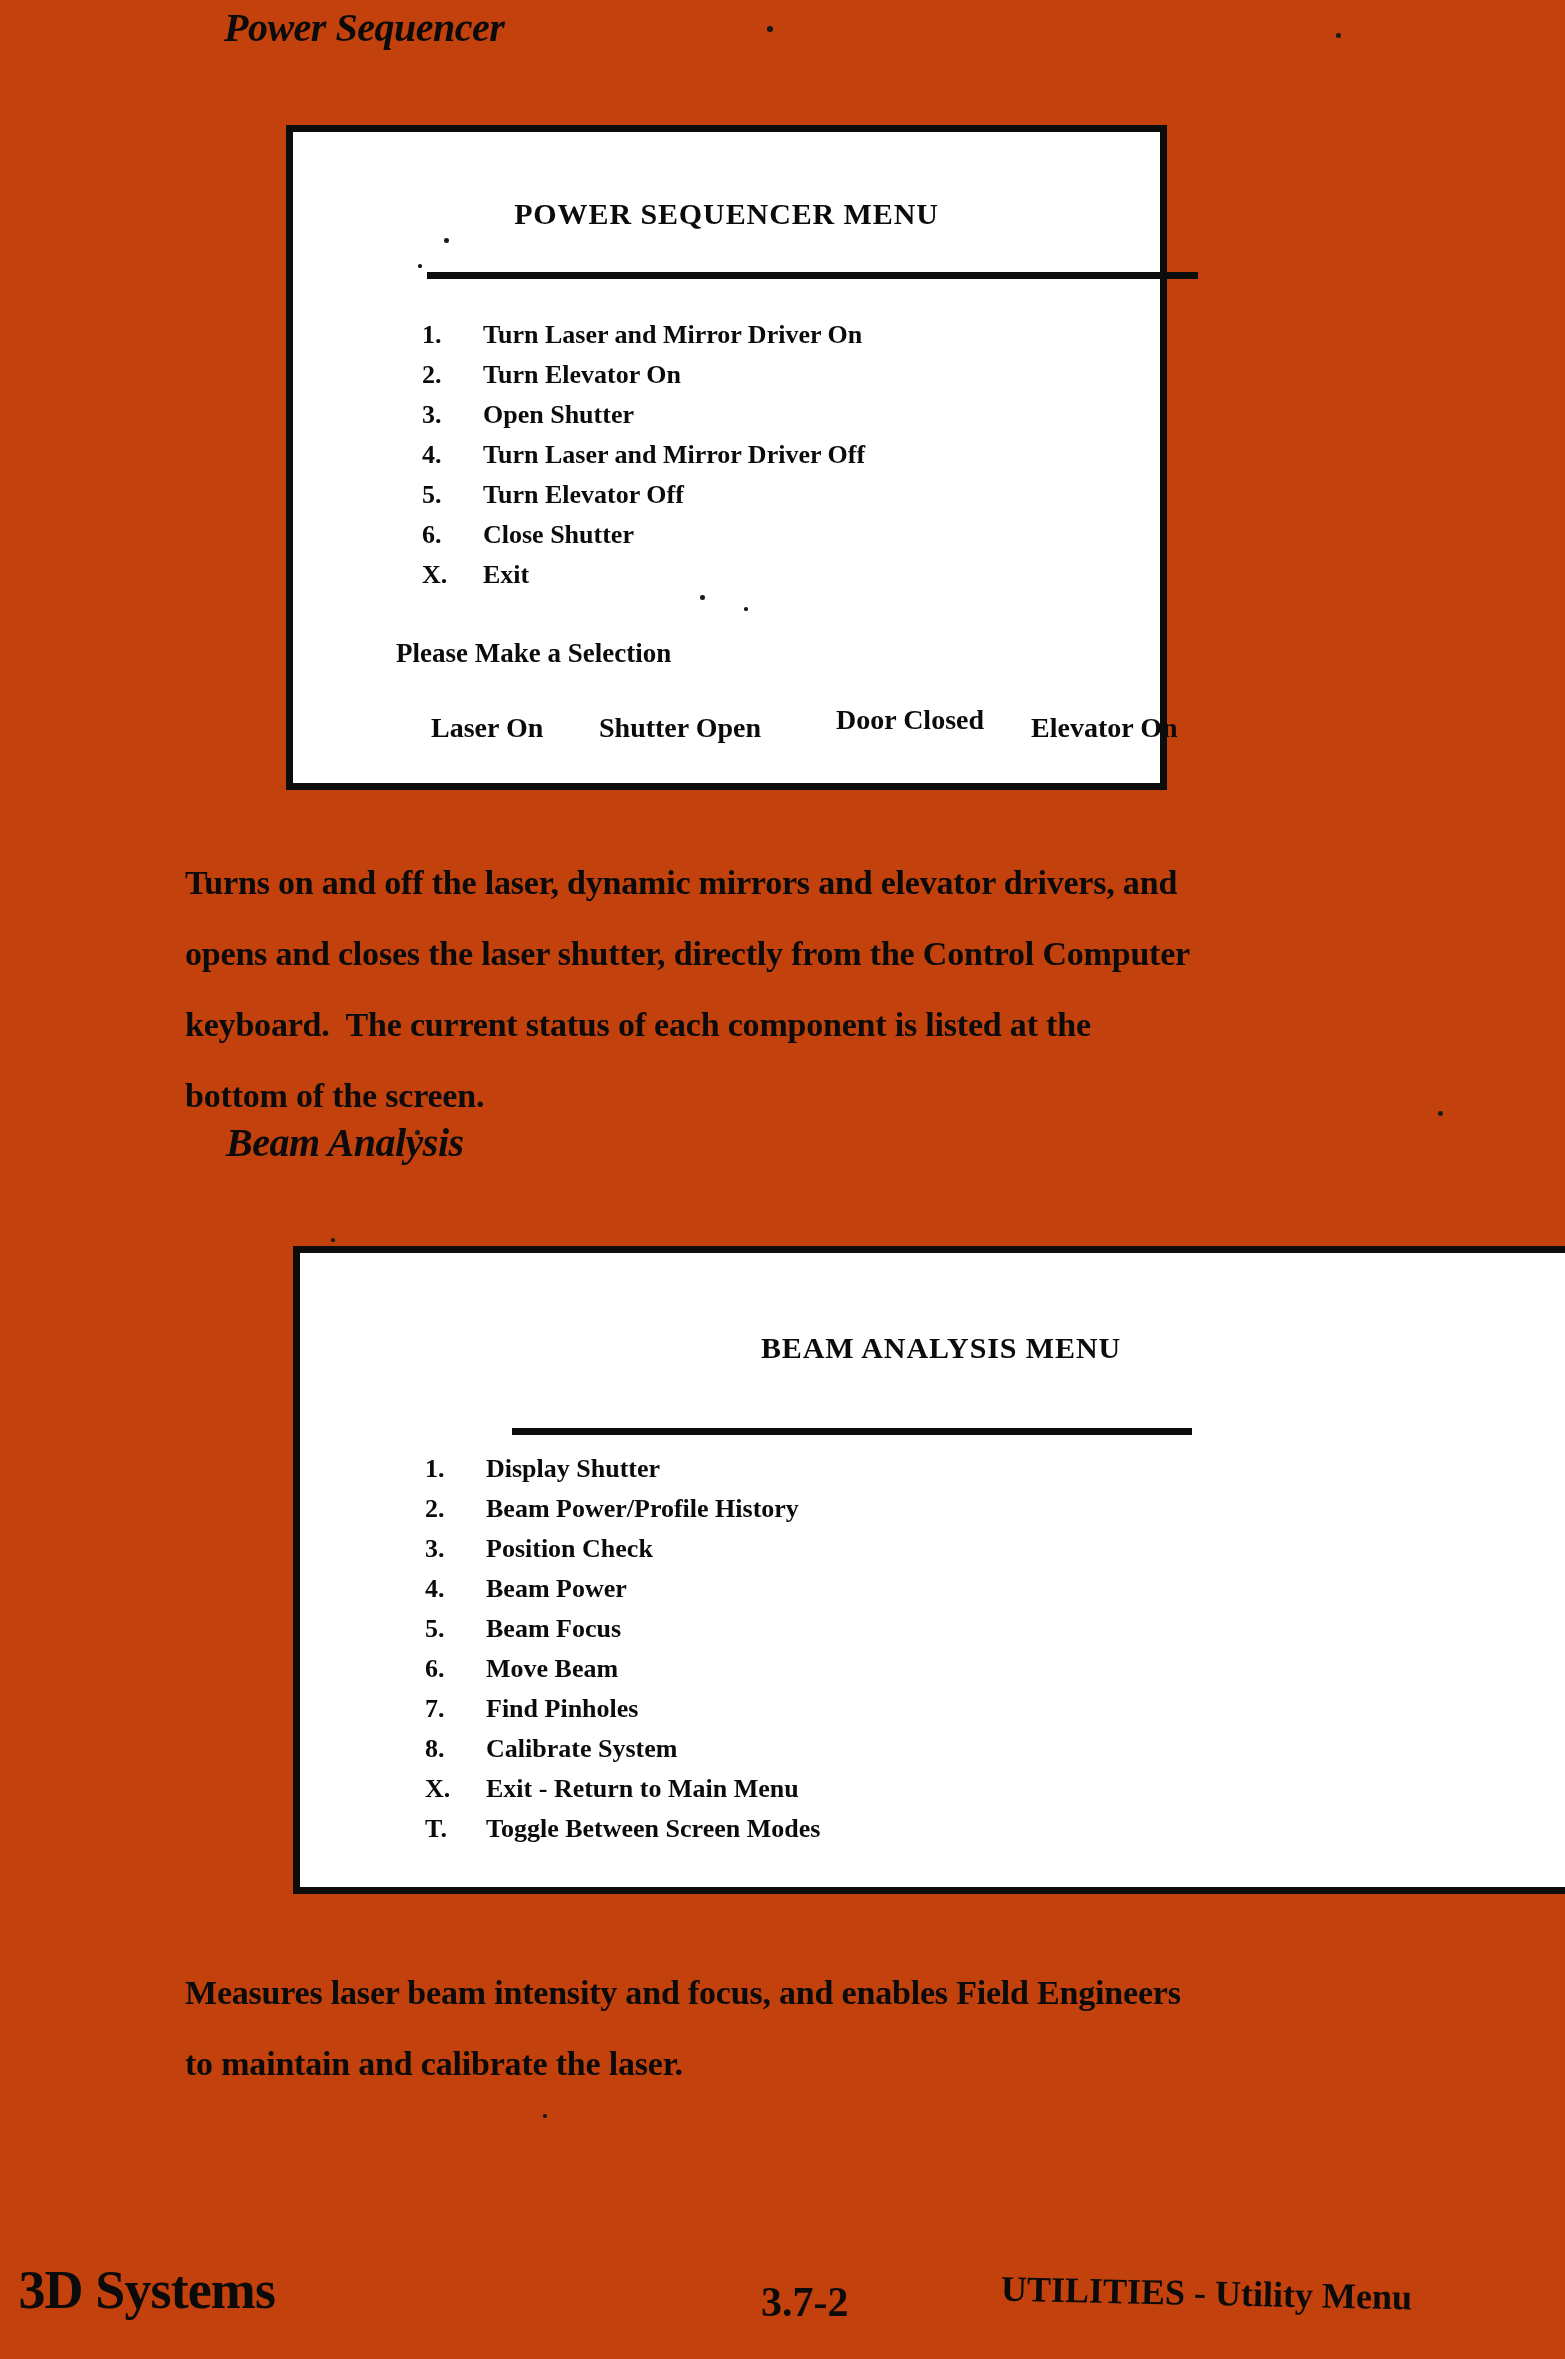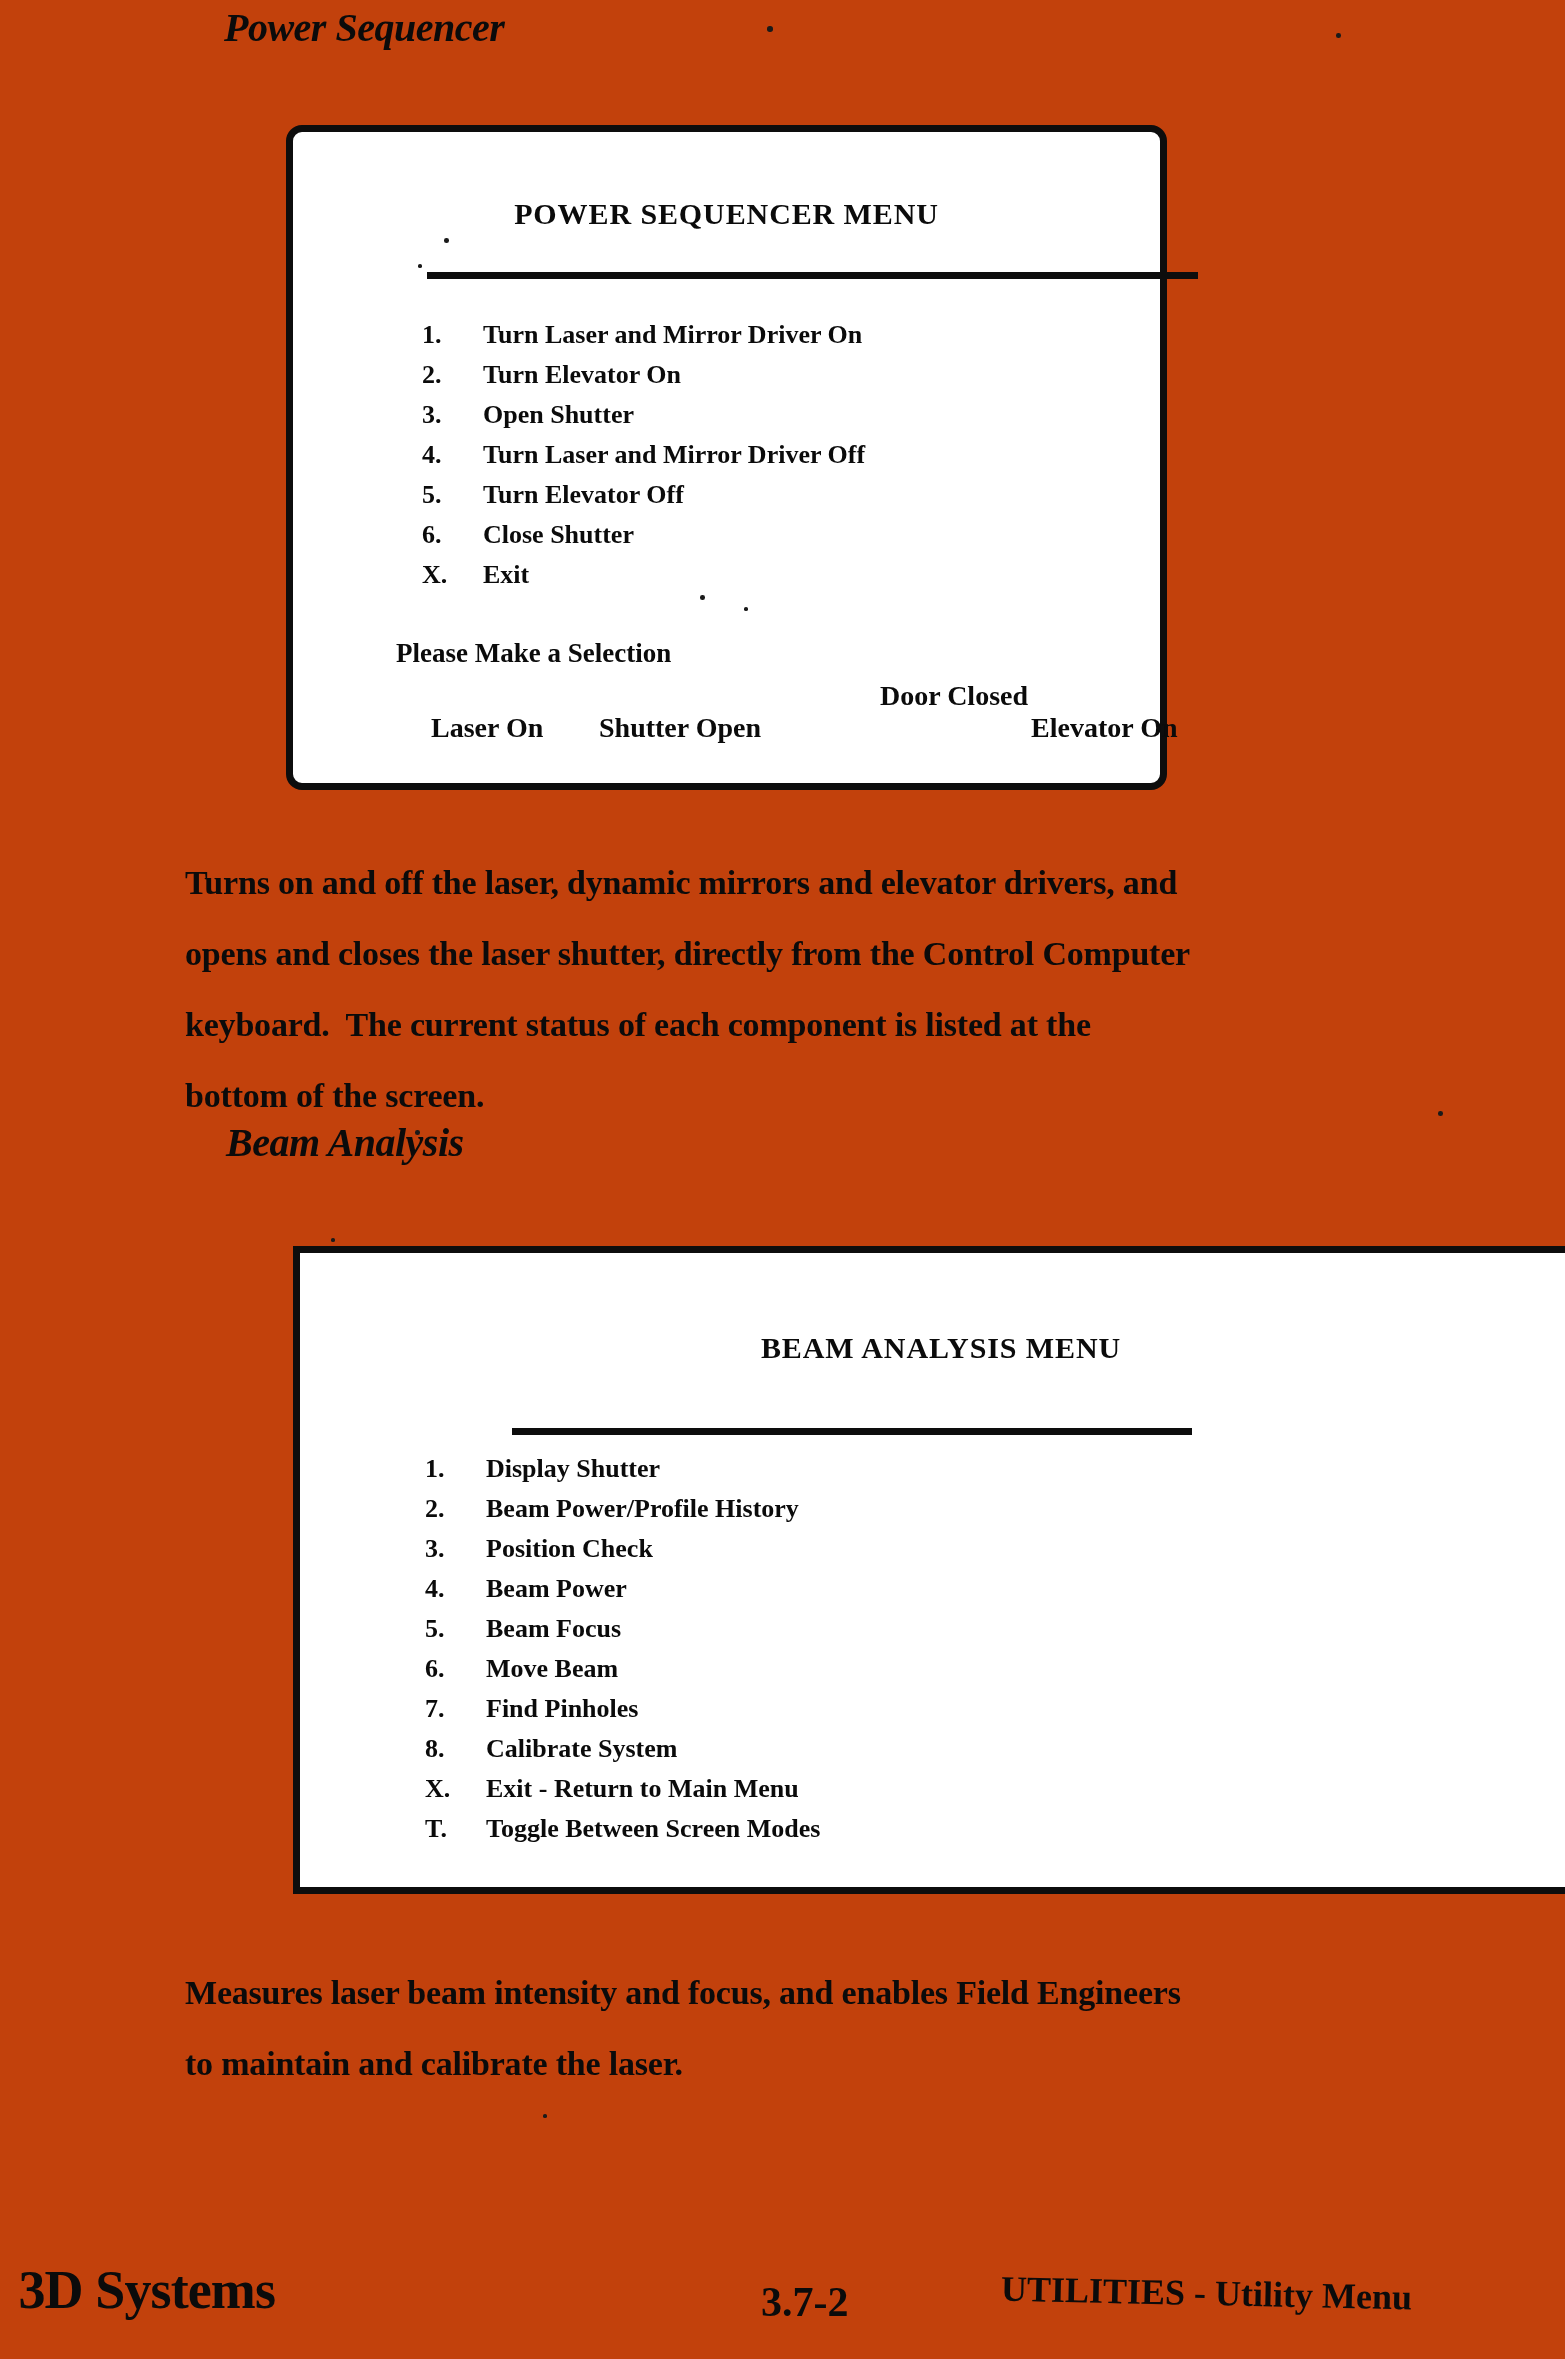--- a/index.html
+++ b/index.html
@@ -96,41 +96,41 @@
     border-radius:50%;
   }
 </style>
 </head>
 <body>
 
 <div class="page">
 
   <div class="heading" style="left:224px;top:3.7px;">Power Sequencer</div>
 
-  <div class="box" style="left:286px;top:125px;width:881px;height:665px;border-radius:16px;">
+  <div class="box" style="left:286px;top:125px;width:881px;height:665px;">
 
     <div class="mtitle" style="top:65px;">POWER SEQUENCER MENU</div>
 
     <div class="rule" style="left:134px;top:140px;width:771px;"></div>
 
     <div class="mlist" style="left:129px;top:183px;">
       <div class="mrow"><span class="mkey">1.</span><span>Turn Laser and Mirror Driver On</span></div>
       <div class="mrow"><span class="mkey">2.</span><span>Turn Elevator On</span></div>
       <div class="mrow"><span class="mkey">3.</span><span>Open Shutter</span></div>
       <div class="mrow"><span class="mkey">4.</span><span>Turn Laser and Mirror Driver Off</span></div>
       <div class="mrow"><span class="mkey">5.</span><span>Turn Elevator Off</span></div>
       <div class="mrow"><span class="mkey">6.</span><span>Close Shutter</span></div>
       <div class="mrow"><span class="mkey">X.</span><span>Exit</span></div>
     </div>
 
     <div class="prompt" style="left:103px;top:506px;">Please Make a Selection</div>
 
     <div class="status" style="left:138px;top:580px;">Laser On</div>
     <div class="status" style="left:306px;top:580px;">Shutter Open</div>
-    <div class="status" style="left:543px;top:548px;margin-left:44px;">Door Closed</div>
+    <div class="status" style="left:543px;top:572px;">Door Closed</div>
     <div class="status" style="left:738px;top:580px;">Elevator On</div>
   </div>
 
   <div class="para" style="left:185px;top:847px;width:1292px;">Turns on and off the laser, dynamic mirrors and elevator drivers, and
 opens and closes the laser shutter, directly from the Control Computer
 keyboard.  The current status of each component is listed at the
 bottom of the screen.</div>
 
   <div class="heading" style="left:226px;top:1119px;">Beam Analysis</div>
 

